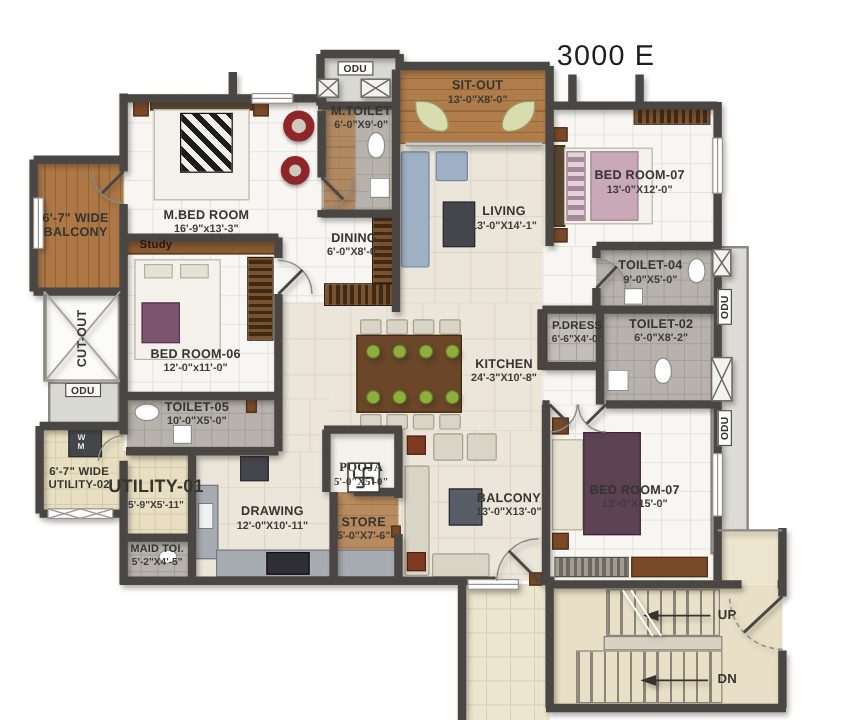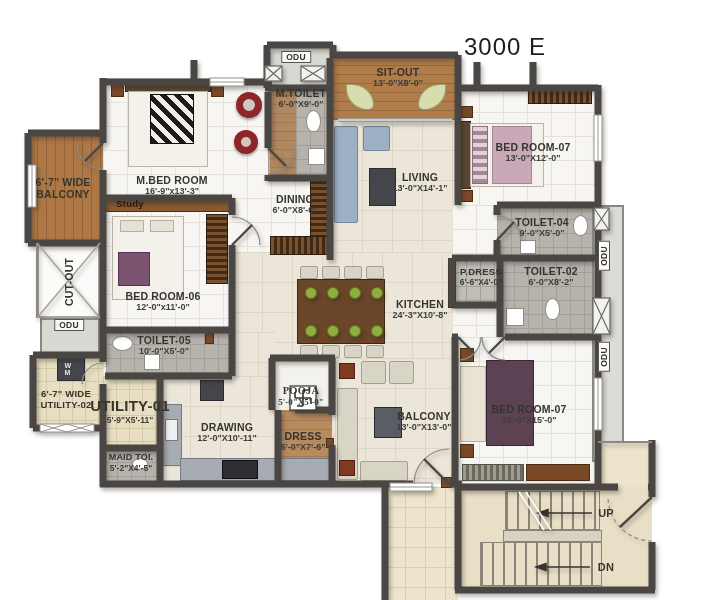--- a/index.html
+++ b/index.html
@@ -337,21 +337,21 @@
   </div>
   <div class="lbl" style="left:420px;top:309px;">
     <span class="nm">KITCHEN</span>
     <span class="dm">24'-3"X10'-8"</span>
   </div>
   <div class="lbl" style="left:301px;top:396px;font-family:Liberation Serif, serif;">
     <span class="nm">POOJA</span>
     <span class="dm">5'-0"X5'-0"</span>
   </div>
   <div class="lbl" style="left:303px;top:441px;">
-    <span class="nm">DRESS</span>
+    <span class="nm">STORE</span>
     <span class="dm">5'-0"X7'-6"</span>
   </div>
   <div class="lbl" style="left:424px;top:421px;">
     <span class="nm">BALCONY</span>
     <span class="dm">13'-0"X13'-0"</span>
   </div>
   <div class="lbl" style="left:529px;top:414px;">
     <span class="nm">BED ROOM-07</span>
     <span class="dm">13'-0"X15'-0"</span>
   </div>

